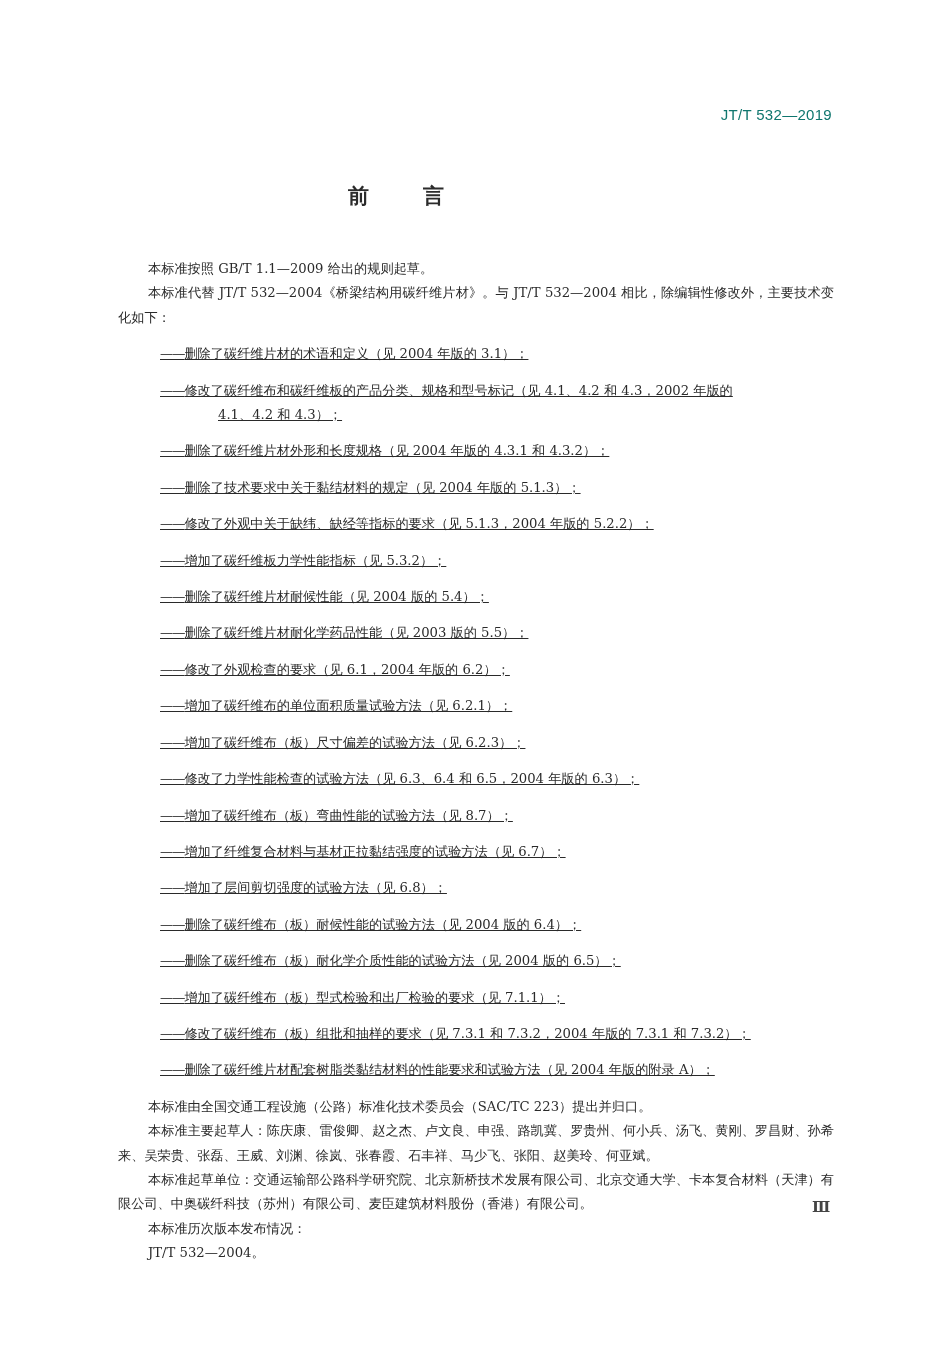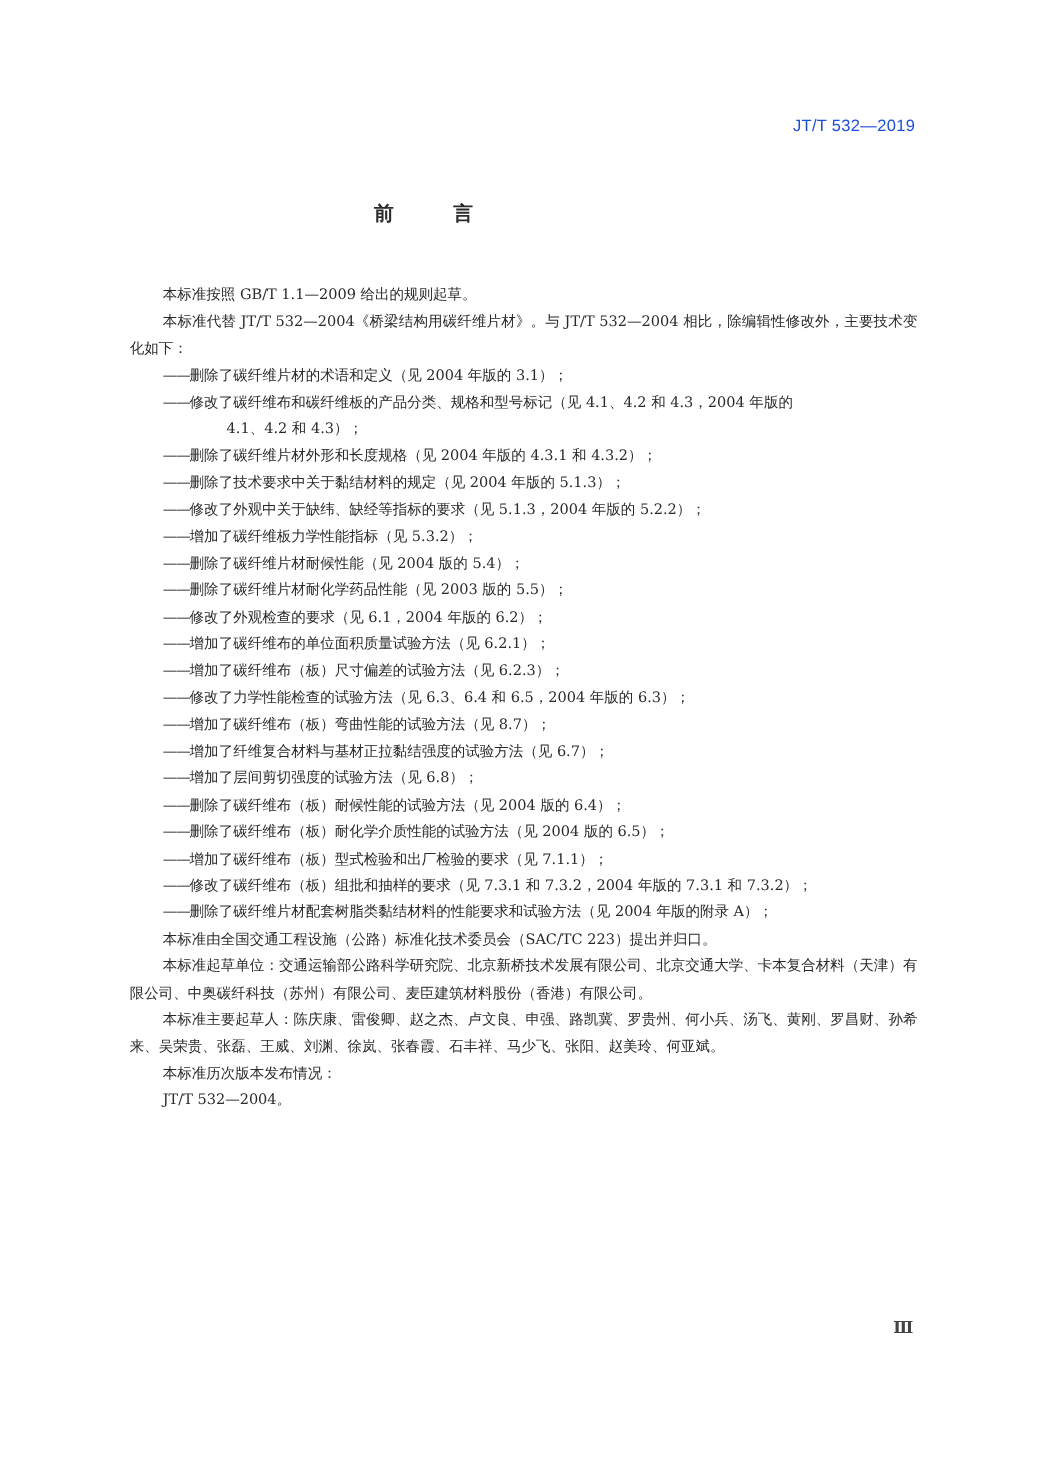--- a/index.html
+++ b/index.html
@@ -1,47 +1,47 @@
 <!DOCTYPE html>
 <html><head>
 <meta charset="utf-8">
 <style>
   html, body { margin: 0; padding: 0; background: #ffffff; }
   body { width: 950px; height: 1345px; position: relative; overflow: hidden;
          font-family: "DejaVu Serif", "Liberation Serif", serif; color: #2a2a2a; }
   .std-code { position: absolute; top: 106px; right: 118px; font-family: "Liberation Sans", "DejaVu Sans", sans-serif;
-              font-size: 15px; color: #1d4ed8; letter-spacing: 0.3px; }
-  .title { position: absolute; top: 182px; left: 5px; width: 760px; text-align: center;
-           font-family: "DejaVu Sans", sans-serif; font-weight: bold; font-size: 18px; color: #2b2b2b; }
+              font-size: 15px; color: #0f766e; letter-spacing: 0.3px; }
+  .title { position: absolute; top: 182px; left: 16px; width: 760px; text-align: center;
+           font-family: "DejaVu Sans", sans-serif; font-weight: bold; font-size: 21px; color: #2b2b2b; }
   .title span { display: inline-block; }
   .title .gap { width: 54px; }
   .content { position: absolute; top: 257px; left: 118px; width: 716px; font-size: 13.2px; line-height: 24.4px; }
   .p { margin: 0; text-indent: 30px; text-align: justify; }
-  .item { margin: 0; padding-left: 30px; }
+  .item { margin: 12px; padding-left: 30px; text-decoration: underline; }
   .item .dash { letter-spacing: -1px; }
   .item .cont { display: block; padding-left: 58px; }
   .page-num { position: absolute; top: 1198px; left: 812px; font-family: "DejaVu Serif", serif;
               font-weight: bold; font-size: 15px; color: #444; }
 </style>
 </head>
 <body>
 
 <div class="std-code">JT/T 532—2019</div>
 
 <div class="title">
   <span>前</span><span class="gap"></span><span>言</span>
 </div>
 
 <div class="content">
   <p class="p">本标准按照 GB/T 1.1—2009 给出的规则起草。</p>
   <p class="p">本标准代替 JT/T 532—2004《桥梁结构用碳纤维片材》。与 JT/T 532—2004 相比，除编辑性修改外，主要技术变化如下：</p>
 
   <div>
     <p class="item"><span class="dash">——</span><span>删除了碳纤维片材的术语和定义（见 2004 年版的 3.1）；</span></p>
-    <p class="item"><span class="dash">——</span><span>修改了碳纤维布和碳纤维板的产品分类、规格和型号标记（见 4.1、4.2 和 4.3，2004 年版的</span><span class="cont">4.1、4.2 和 4.3）；</span></p>
+    <p class="item"><span class="dash">——</span><span>修改了碳纤维布和碳纤维板的产品分类、规格和型号标记（见 4.1、4.2 和 4.3，2002 年版的</span><span class="cont">4.1、4.2 和 4.3）；</span></p>
     <p class="item"><span class="dash">——</span><span>删除了碳纤维片材外形和长度规格（见 2004 年版的 4.3.1 和 4.3.2）；</span></p>
     <p class="item"><span class="dash">——</span><span>删除了技术要求中关于黏结材料的规定（见 2004 年版的 5.1.3）；</span></p>
     <p class="item"><span class="dash">——</span><span>修改了外观中关于缺纬、缺经等指标的要求（见 5.1.3，2004 年版的 5.2.2）；</span></p>
     <p class="item"><span class="dash">——</span><span>增加了碳纤维板力学性能指标（见 5.3.2）；</span></p>
     <p class="item"><span class="dash">——</span><span>删除了碳纤维片材耐候性能（见 2004 版的 5.4）；</span></p>
     <p class="item"><span class="dash">——</span><span>删除了碳纤维片材耐化学药品性能（见 2003 版的 5.5）；</span></p>
     <p class="item"><span class="dash">——</span><span>修改了外观检查的要求（见 6.1，2004 年版的 6.2）；</span></p>
     <p class="item"><span class="dash">——</span><span>增加了碳纤维布的单位面积质量试验方法（见 6.2.1）；</span></p>
     <p class="item"><span class="dash">——</span><span>增加了碳纤维布（板）尺寸偏差的试验方法（见 6.2.3）；</span></p>
     <p class="item"><span class="dash">——</span><span>修改了力学性能检查的试验方法（见 6.3、6.4 和 6.5，2004 年版的 6.3）；</span></p>
@@ -49,19 +49,19 @@
     <p class="item"><span class="dash">——</span><span>增加了纤维复合材料与基材正拉黏结强度的试验方法（见 6.7）；</span></p>
     <p class="item"><span class="dash">——</span><span>增加了层间剪切强度的试验方法（见 6.8）；</span></p>
     <p class="item"><span class="dash">——</span><span>删除了碳纤维布（板）耐候性能的试验方法（见 2004 版的 6.4）；</span></p>
     <p class="item"><span class="dash">——</span><span>删除了碳纤维布（板）耐化学介质性能的试验方法（见 2004 版的 6.5）；</span></p>
     <p class="item"><span class="dash">——</span><span>增加了碳纤维布（板）型式检验和出厂检验的要求（见 7.1.1）；</span></p>
     <p class="item"><span class="dash">——</span><span>修改了碳纤维布（板）组批和抽样的要求（见 7.3.1 和 7.3.2，2004 年版的 7.3.1 和 7.3.2）；</span></p>
     <p class="item"><span class="dash">——</span><span>删除了碳纤维片材配套树脂类黏结材料的性能要求和试验方法（见 2004 年版的附录 A）；</span></p>
   </div>
 
   <p class="p">本标准由全国交通工程设施（公路）标准化技术委员会（SAC/TC 223）提出并归口。</p>
+  <p class="p">本标准主要起草人：陈庆康、雷俊卿、赵之杰、卢文良、申强、路凯冀、罗贵州、何小兵、汤飞、黄刚、罗昌财、孙希来、吴荣贵、张磊、王威、刘渊、徐岚、张春霞、石丰祥、马少飞、张阳、赵美玲、何亚斌。</p>
   <p class="p">本标准起草单位：交通运输部公路科学研究院、北京新桥技术发展有限公司、北京交通大学、卡本复合材料（天津）有限公司、中奥碳纤科技（苏州）有限公司、麦臣建筑材料股份（香港）有限公司。</p>
-  <p class="p">本标准主要起草人：陈庆康、雷俊卿、赵之杰、卢文良、申强、路凯冀、罗贵州、何小兵、汤飞、黄刚、罗昌财、孙希来、吴荣贵、张磊、王威、刘渊、徐岚、张春霞、石丰祥、马少飞、张阳、赵美玲、何亚斌。</p>
   <p class="p">本标准历次版本发布情况：</p>
   <p class="p">JT/T 532—2004。</p>
 </div>
 
 <div class="page-num">Ⅲ</div>
 
 </body></html>

